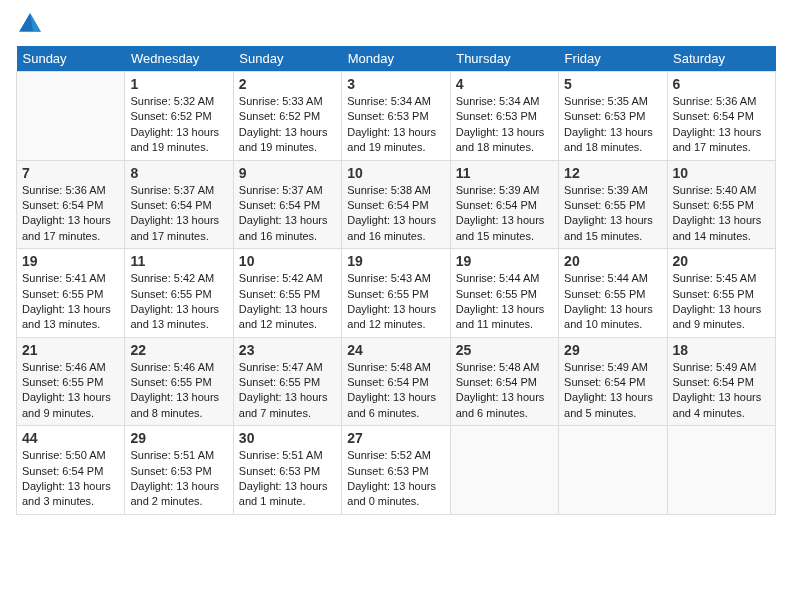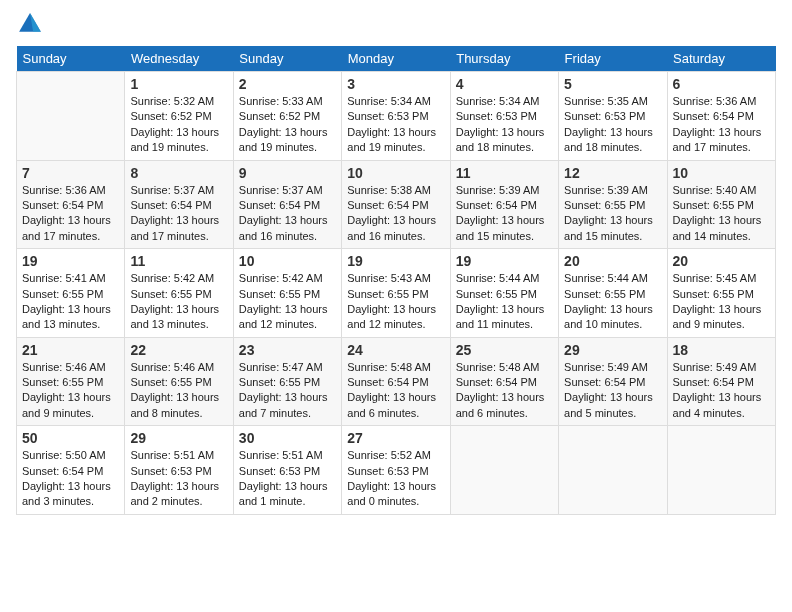--- a/index.html
+++ b/index.html
@@ -112,21 +112,21 @@
           <td><span class="day-num">24</span>
         <span class="day-info">Sunrise: 5:48 AM<br>Sunset: 6:54 PM<br>Daylight: 13 hours and 6 minutes.</span></td>
           <td><span class="day-num">25</span>
         <span class="day-info">Sunrise: 5:48 AM<br>Sunset: 6:54 PM<br>Daylight: 13 hours and 6 minutes.</span></td>
           <td><span class="day-num">29</span>
         <span class="day-info">Sunrise: 5:49 AM<br>Sunset: 6:54 PM<br>Daylight: 13 hours and 5 minutes.</span></td>
           <td><span class="day-num">18</span>
         <span class="day-info">Sunrise: 5:49 AM<br>Sunset: 6:54 PM<br>Daylight: 13 hours and 4 minutes.</span></td>
         </tr>
         <tr>
-          <td><span class="day-num">50</span>
+          <td><span class="day-num">44</span>
         <span class="day-info">Sunrise: 5:50 AM<br>Sunset: 6:54 PM<br>Daylight: 13 hours and 3 minutes.</span></td>
           <td><span class="day-num">29</span>
         <span class="day-info">Sunrise: 5:51 AM<br>Sunset: 6:53 PM<br>Daylight: 13 hours and 2 minutes.</span></td>
           <td><span class="day-num">30</span>
         <span class="day-info">Sunrise: 5:51 AM<br>Sunset: 6:53 PM<br>Daylight: 13 hours and 1 minute.</span></td>
           <td><span class="day-num">27</span>
         <span class="day-info">Sunrise: 5:52 AM<br>Sunset: 6:53 PM<br>Daylight: 13 hours and 0 minutes.</span></td>
           <td class="empty"></td>
           <td class="empty"></td>
           <td class="empty"></td>

